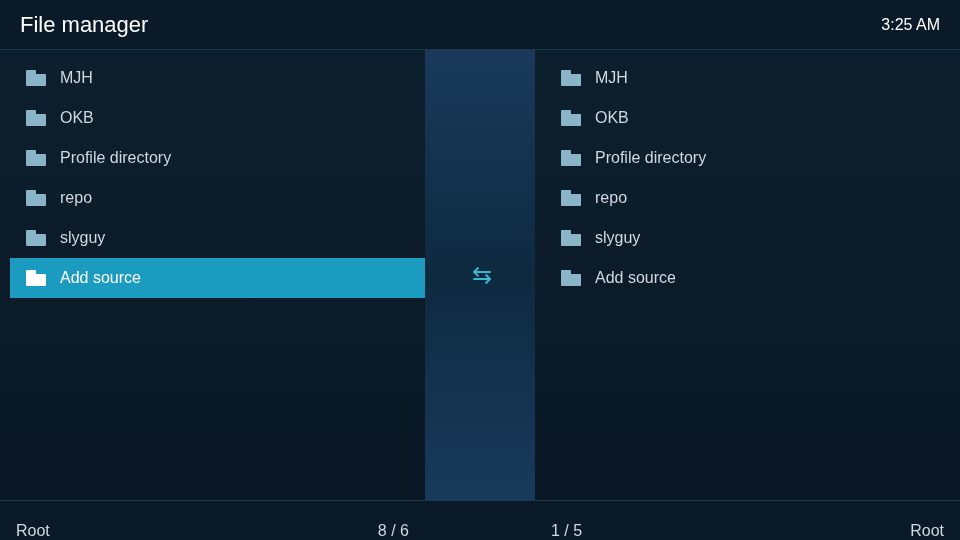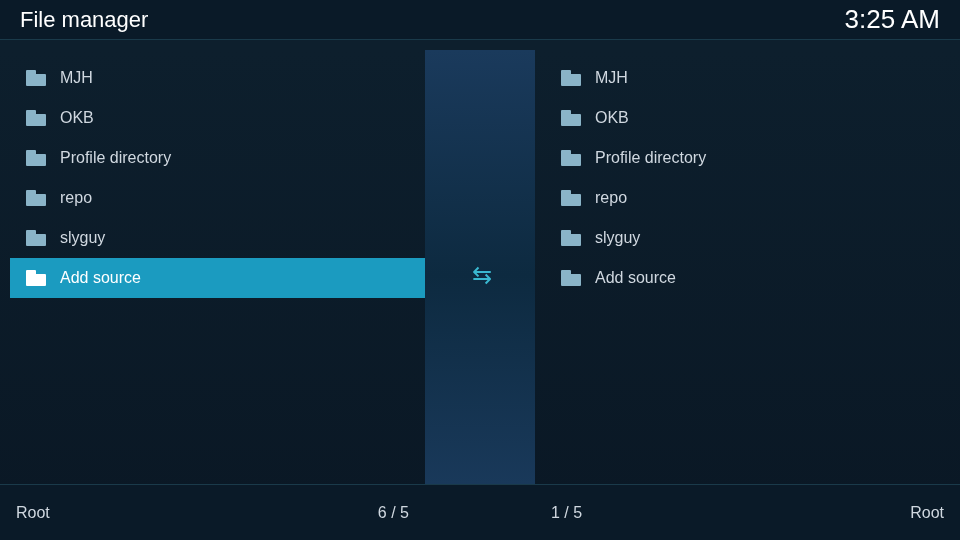--- a/index.html
+++ b/index.html
@@ -13,37 +13,37 @@
       overflow: hidden;
       position: relative;
     }
 
     
     .top-bar {
       position: absolute;
       top: 0;
       left: 0;
       right: 0;
-      height: 40px;
+      height: 50px;
       background-color: #0a1a28;
       display: flex;
       align-items: center;
       justify-content: space-between;
       padding: 0 20px;
       border-bottom: 1px solid #1a3a4a;
     }
 
     .app-title {
       font-size: 22px;
       font-weight: 300;
       color: #ffffff;
     }
 
     .clock {
-      font-size: 26px;
+      font-size: 16px;
       font-weight: 300;
       color: #ffffff;
     }
 
     
     .main-content {
       position: absolute;
       top: 50px;
       left: 0;
       right: 0;
@@ -146,24 +146,24 @@
     .file-item.selected .file-name {
       color: #ffffff;
     }
 
     
     .bottom-bar {
       position: absolute;
       bottom: 0;
       left: 0;
       right: 0;
-      height: 56px;
+      height: 40px;
       background-color: #0a1a28;
       display: flex;
-      align-items: center;
+      align-items: flex-end;
       border-top: 1px solid #1a3a4a;
     }
 
     .bottom-left {
       flex: 1;
       display: flex;
       align-items: center;
       justify-content: space-between;
       padding: 0 16px;
     }
@@ -262,20 +262,20 @@
           <span class="file-name">Add source</span>
         </li>
       </ul>
   </div>
 
 </div>
 
 <div class="bottom-bar">
   <div class="bottom-left">
     <span class="bottom-label">Root</span>
-    <span class="bottom-count">6 / 5</span>
+    <span class="bottom-count">8 / 6</span>
   </div>
   <div class="bottom-center-spacer"></div>
   <div class="bottom-right">
     <span class="bottom-count">1 / 5</span>
     <span class="bottom-label">Root</span>
   </div>
 </div>
 
 </body></html>

